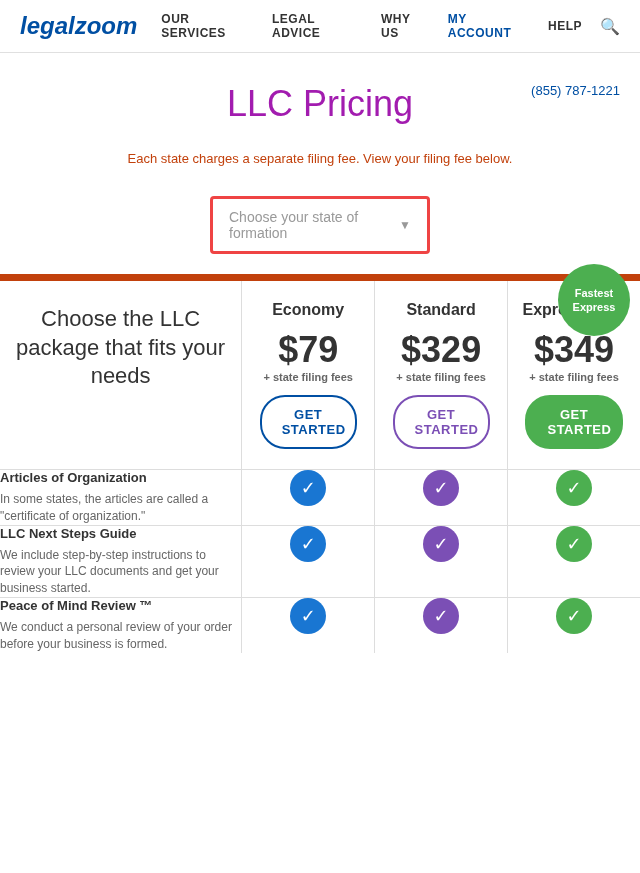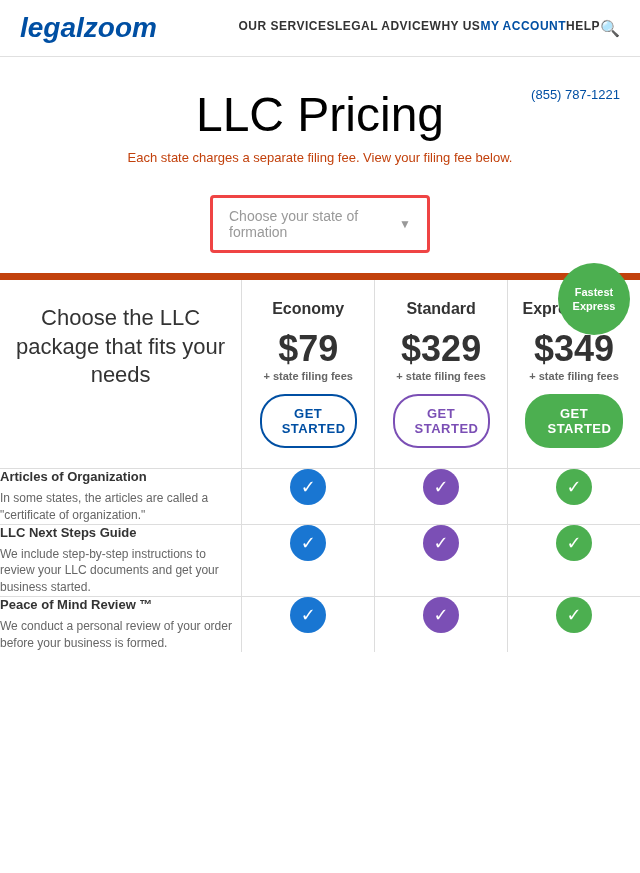--- a/index.html
+++ b/index.html
@@ -7,30 +7,30 @@
 
     
     .nav {
       display: flex;
       align-items: center;
       padding: 12px 20px;
       border-bottom: 1px solid #e0e0e0;
       gap: 24px;
     }
     .nav-logo { margin-right: auto; }
-    .nav-logo span { color: #004fa3; font-size: 28px; font-weight: bold; font-style: italic; }
-    .nav-links { display: flex; align-items: flex-start; }
+    .nav-logo span { color: #004fa3; font-size: 24px; font-weight: bold; font-style: italic; }
+    .nav-links { display: flex; gap: 18px; align-items: center; }
     .nav-link { font-size: 12px; color: #333; text-decoration: none; font-weight: 600; text-transform: uppercase; letter-spacing: 0.5px; }
     .nav-link.account { color: #004fa3; }
     .nav-link.help { color: #333; }
     .nav-search { font-size: 16px; color: #333; cursor: pointer; }
 
     
     .header { text-align: center; padding: 30px 20px 10px; position: relative; }
-    .header h1 { font-size: 48px; font-weight: 300; color: #000000; margin-bottom: 8px; }
+    .header h1 { font-size: 36px; font-weight: 300; color: #a21caf; margin-bottom: 26px; }
     .phone { position: absolute; top: 30px; right: 20px; color: #004fa3; font-size: 13px; }
     .subtitle { font-size: 13px; color: #c2410c; margin-bottom: 20px; }
 
     
     .dropdown-wrapper { display: flex; justify-content: center; margin-bottom: 20px; }
     .dropdown {
       border: 3px solid #ef4444;
       border-radius: 4px;
       padding: 10px 16px;
       width: 220px;

